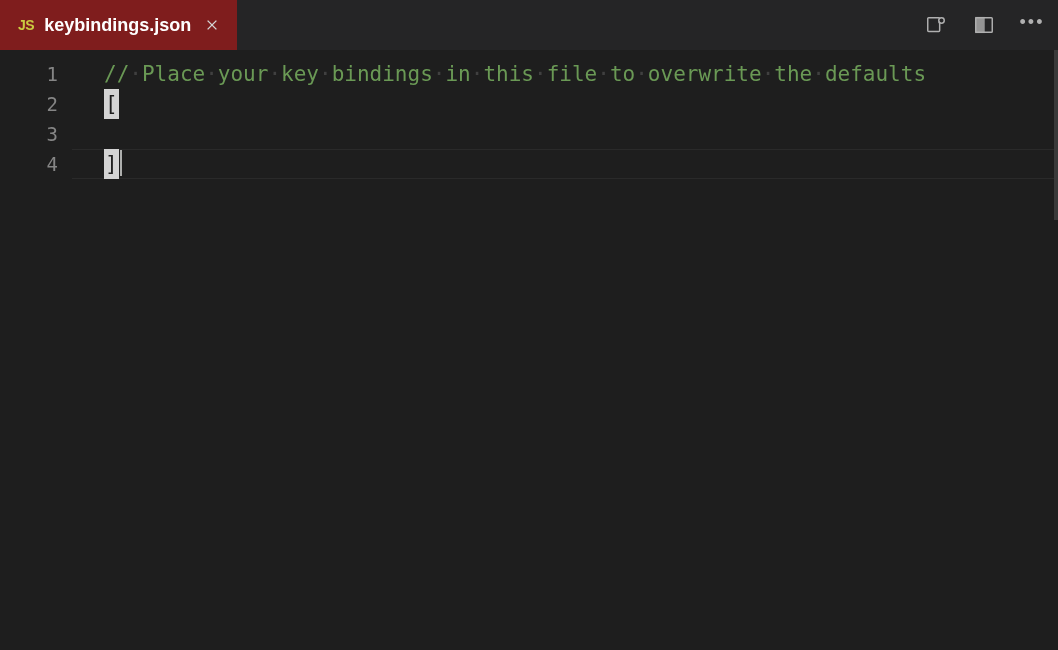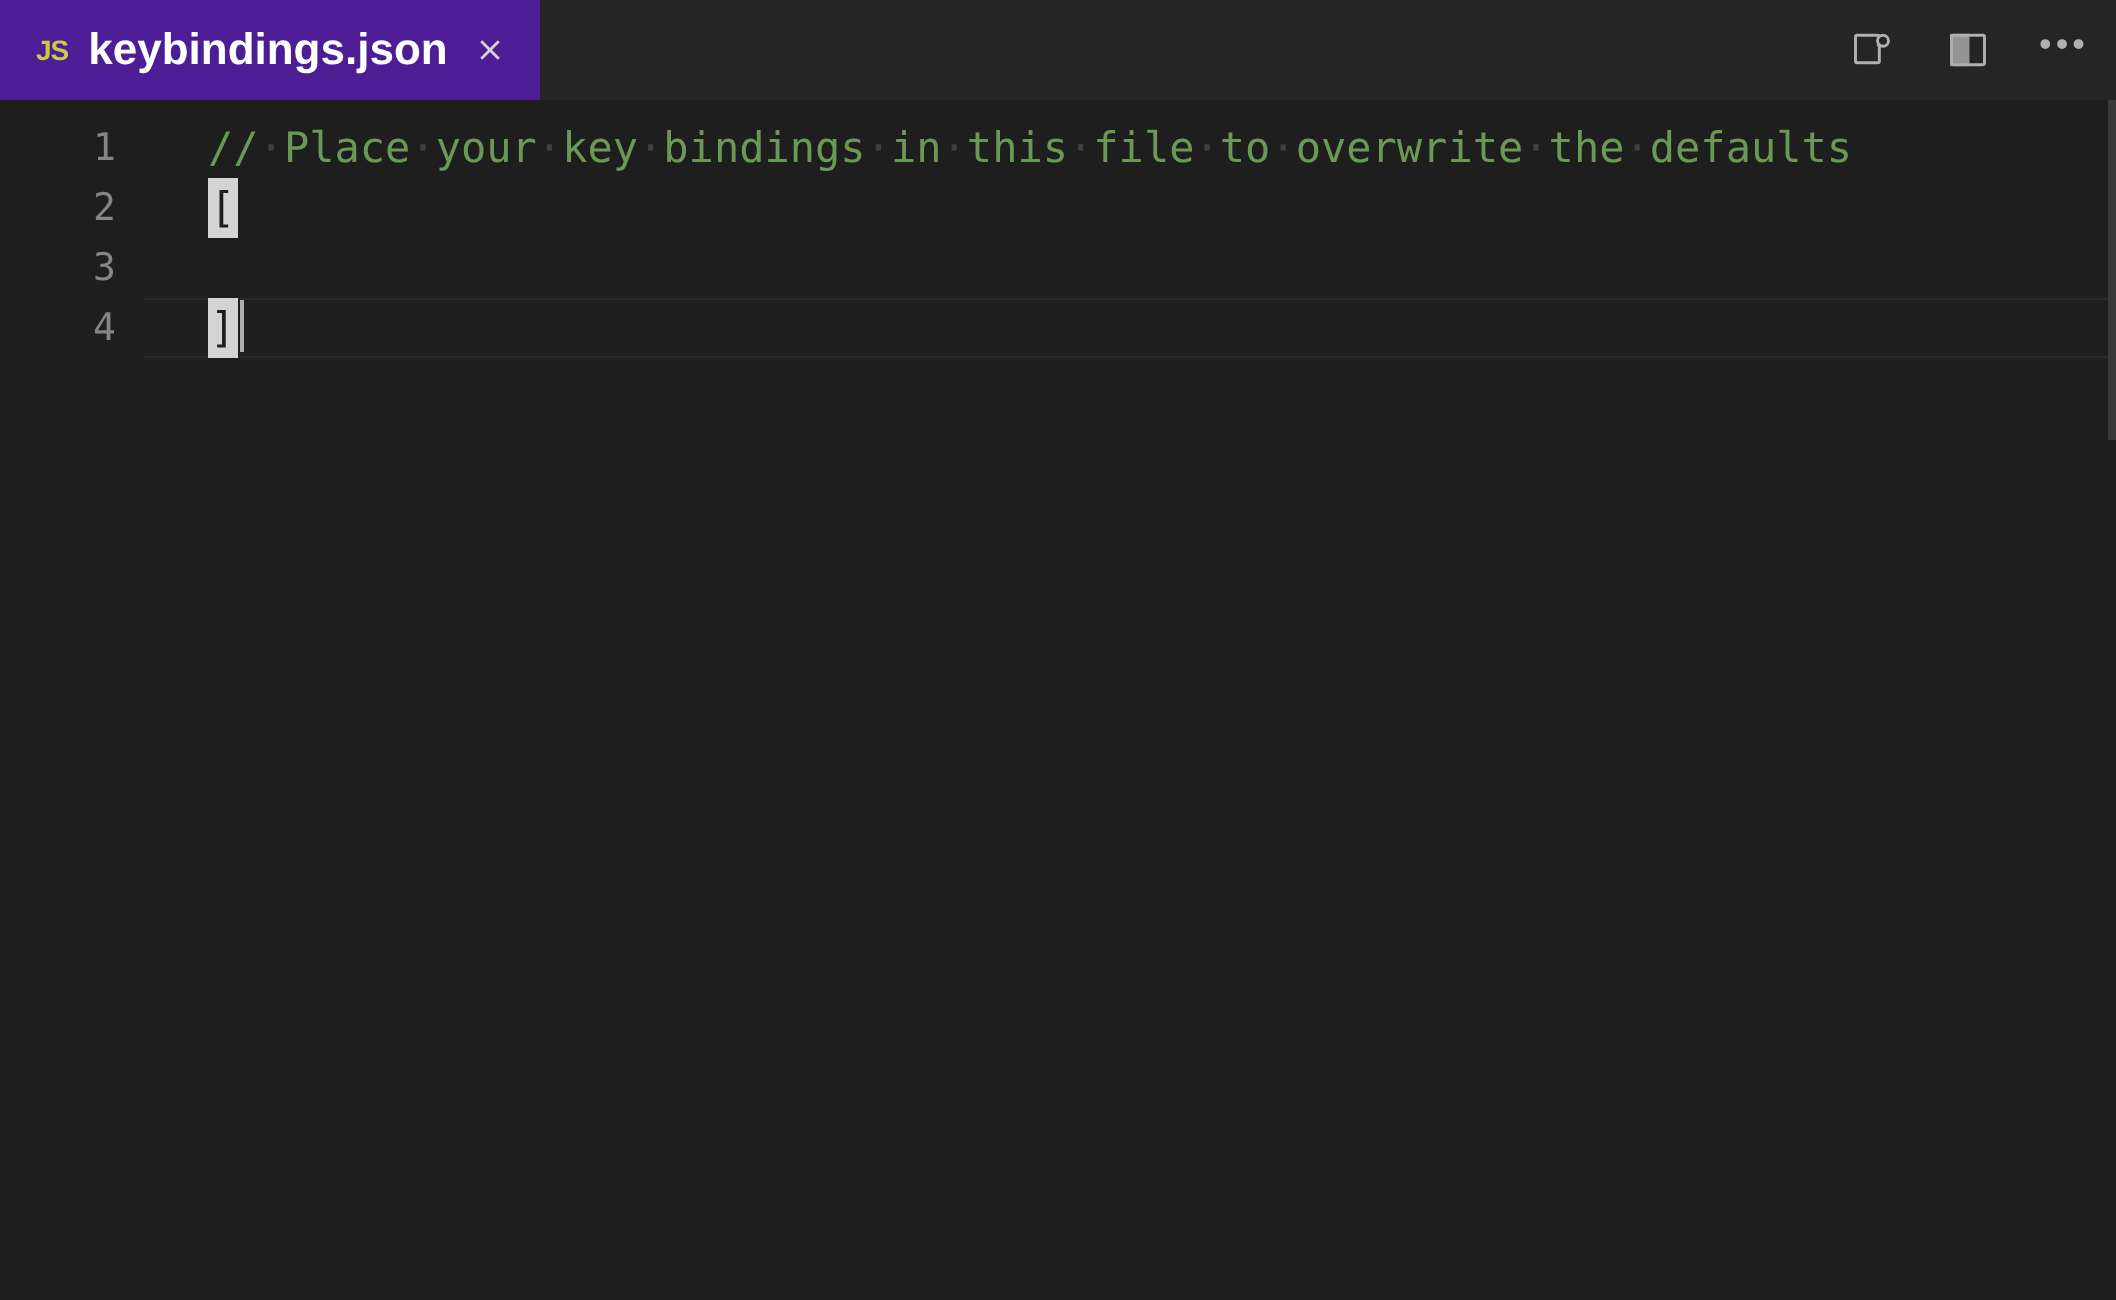--- a/index.html
+++ b/index.html
@@ -16,34 +16,34 @@
       display: flex;
       align-items: center;
       height: 50px;
       background: #252526;
     }
     .tab {
       display: flex;
       align-items: center;
       height: 100%;
       padding: 0 14px 0 18px;
-      background: #4c1d95;
+      background: #7f1d1d;
       border-right: 1px solid #252526;
       gap: 10px;
       cursor: pointer;
     }
     .tab-icon {
       color: #cbcb41;
       font-weight: 700;
       font-size: 14px;
       letter-spacing: -0.5px;
     }
     .tab-label {
       color: #ffffff;
-      font-size: 22px;
+      font-size: 18px;
       font-weight: 600;
     }
     .tab-close {
       width: 22px;
       height: 22px;
       display: flex;
       align-items: center;
       justify-content: center;
       color: #d4d4d4;
       border-radius: 3px;

